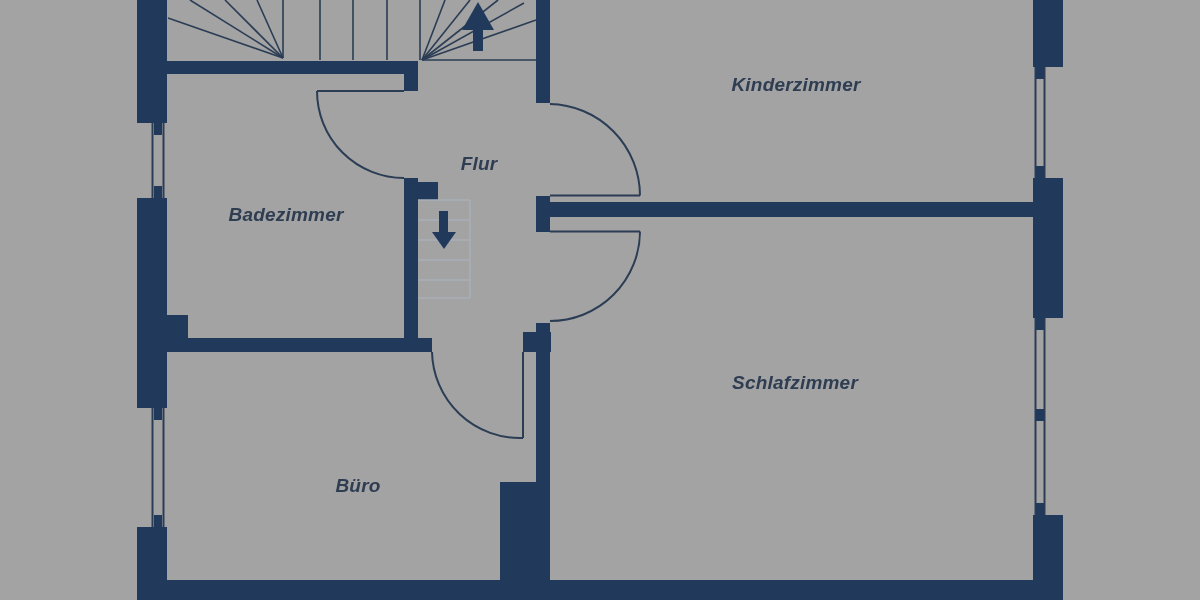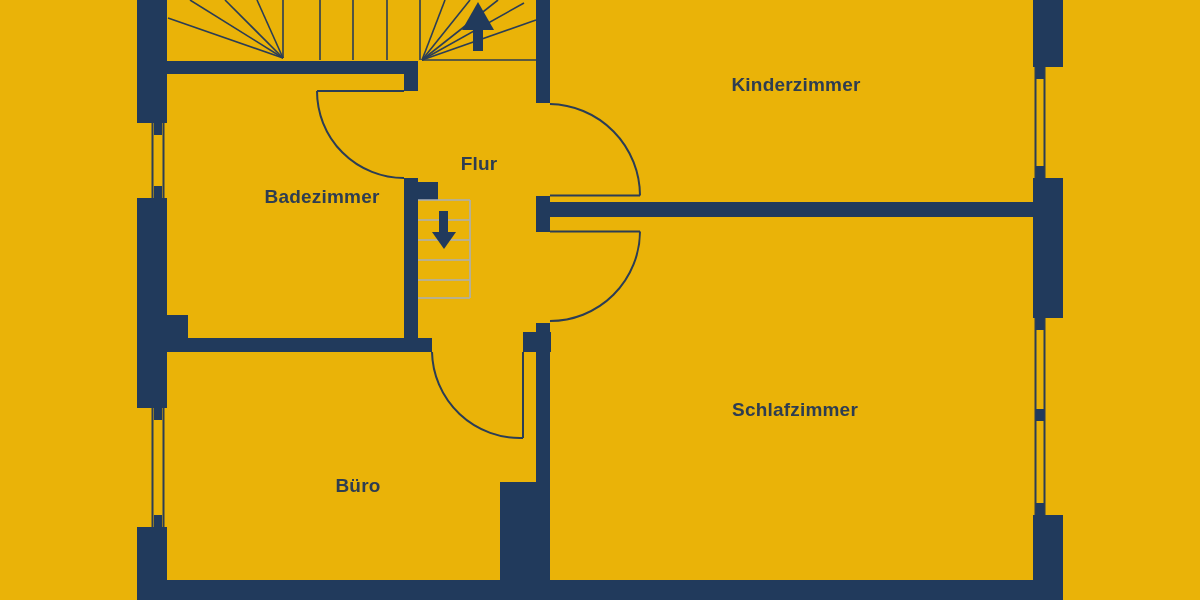--- a/index.html
+++ b/index.html
@@ -1,21 +1,22 @@
 <!DOCTYPE html>
 <html><head>
 <meta charset="utf-8">
 <style>
   html,body{margin:0;padding:0;background:#ffffff;}
   .plan-canvas{
     position:relative;
     width:1200px;height:600px;
-    background:#eab308;
+    background:#a3a3a3;
     overflow:hidden;
     font-family:"Liberation Sans", sans-serif;
+    font-style:italic;
   }
   .plan-svg{position:absolute;left:0;top:0;}
   .room-label{
     position:absolute;
     transform:translate(-50%,-50%);
     font-size:19px;
     font-weight:700;
     color:#2e3d51;
     white-space:nowrap;
     letter-spacing:0.2px;
@@ -151,21 +152,21 @@
     </g>
 
     <g fill="#213a5c">
       <rect x="439" y="211" width="9" height="22"></rect>
       <polygon points="432,232 456,232 444,249"></polygon>
     </g>
   </svg>
 
   <div class="room-label" style="left:796px; top:85px;">Kinderzimmer</div>
 
-  <div class="room-label" style="left:286px; top:197px;margin-left:36px;">Badezimmer</div>
+  <div class="room-label" style="left:286px; top:215px;">Badezimmer</div>
 
   <div class="room-label" style="left:479px; top:164px;">Flur</div>
 
-  <div class="room-label" style="left:795px; top:410px;">Schlafzimmer</div>
+  <div class="room-label" style="left:795px; top:383px;">Schlafzimmer</div>
 
   <div class="room-label" style="left:358px; top:486px;">Büro</div>
 
 </div>
 
 </body></html>

